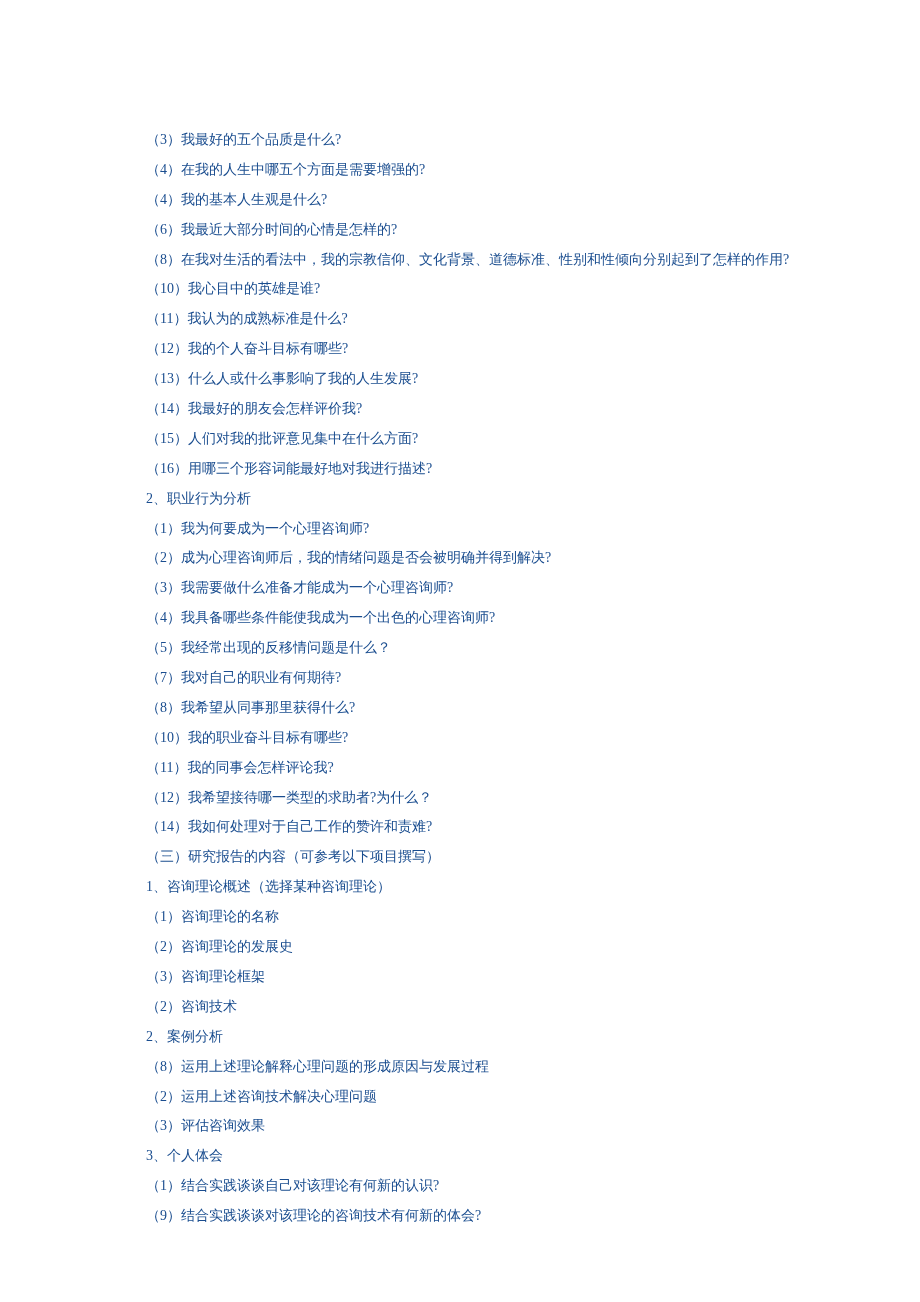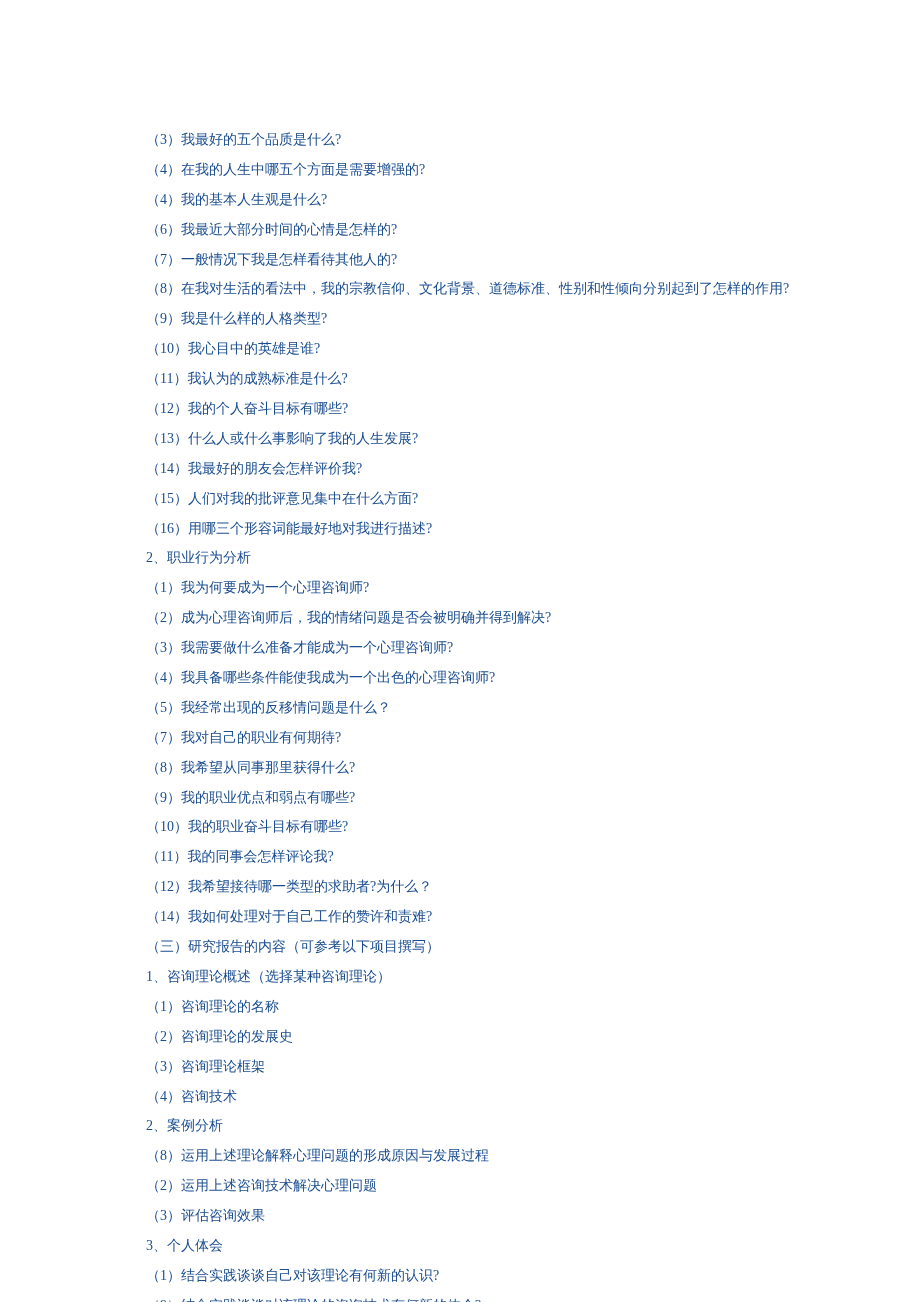--- a/index.html
+++ b/index.html
@@ -23,49 +23,46 @@
     }
   </style>
 </head>
 <body>
 
 <div>
   <div class="line">（3）我最好的五个品质是什么?</div>
   <div class="line">（4）在我的人生中哪五个方面是需要增强的?</div>
   <div class="line">（4）我的基本人生观是什么?</div>
   <div class="line">（6）我最近大部分时间的心情是怎样的?</div>
-  <div class="line">（7）一般情况下我是怎样看待其他人的?</div>
   <div class="line">（8）在我对生活的看法中，我的宗教信仰、文化背景、道德标准、性别和性倾向分别起到了怎样的作用?</div>
-  <div class="line">（9）我是什么样的人格类型?</div>
   <div class="line">（10）我心目中的英雄是谁?</div>
   <div class="line">（11）我认为的成熟标准是什么?</div>
   <div class="line">（12）我的个人奋斗目标有哪些?</div>
   <div class="line">（13）什么人或什么事影响了我的人生发展?</div>
   <div class="line">（14）我最好的朋友会怎样评价我?</div>
   <div class="line">（15）人们对我的批评意见集中在什么方面?</div>
   <div class="line">（16）用哪三个形容词能最好地对我进行描述?</div>
   <div class="line">2、职业行为分析</div>
   <div class="line">（1）我为何要成为一个心理咨询师?</div>
   <div class="line">（2）成为心理咨询师后，我的情绪问题是否会被明确并得到解决?</div>
   <div class="line">（3）我需要做什么准备才能成为一个心理咨询师?</div>
   <div class="line">（4）我具备哪些条件能使我成为一个出色的心理咨询师?</div>
   <div class="line">（5）我经常出现的反移情问题是什么？</div>
   <div class="line">（7）我对自己的职业有何期待?</div>
   <div class="line">（8）我希望从同事那里获得什么?</div>
-  <div class="line">（9）我的职业优点和弱点有哪些?</div>
   <div class="line">（10）我的职业奋斗目标有哪些?</div>
   <div class="line">（11）我的同事会怎样评论我?</div>
   <div class="line">（12）我希望接待哪一类型的求助者?为什么？</div>
   <div class="line">（14）我如何处理对于自己工作的赞许和责难?</div>
   <div class="line">（三）研究报告的内容（可参考以下项目撰写）</div>
   <div class="line">1、咨询理论概述（选择某种咨询理论）</div>
   <div class="line">（1）咨询理论的名称</div>
   <div class="line">（2）咨询理论的发展史</div>
   <div class="line">（3）咨询理论框架</div>
-  <div class="line">（4）咨询技术</div>
+  <div class="line">（2）咨询技术</div>
   <div class="line">2、案例分析</div>
   <div class="line">（8）运用上述理论解释心理问题的形成原因与发展过程</div>
   <div class="line">（2）运用上述咨询技术解决心理问题</div>
   <div class="line">（3）评估咨询效果</div>
   <div class="line">3、个人体会</div>
   <div class="line">（1）结合实践谈谈自己对该理论有何新的认识?</div>
   <div class="line">（9）结合实践谈谈对该理论的咨询技术有何新的体会?</div>
 </div>
 
 </body></html>

